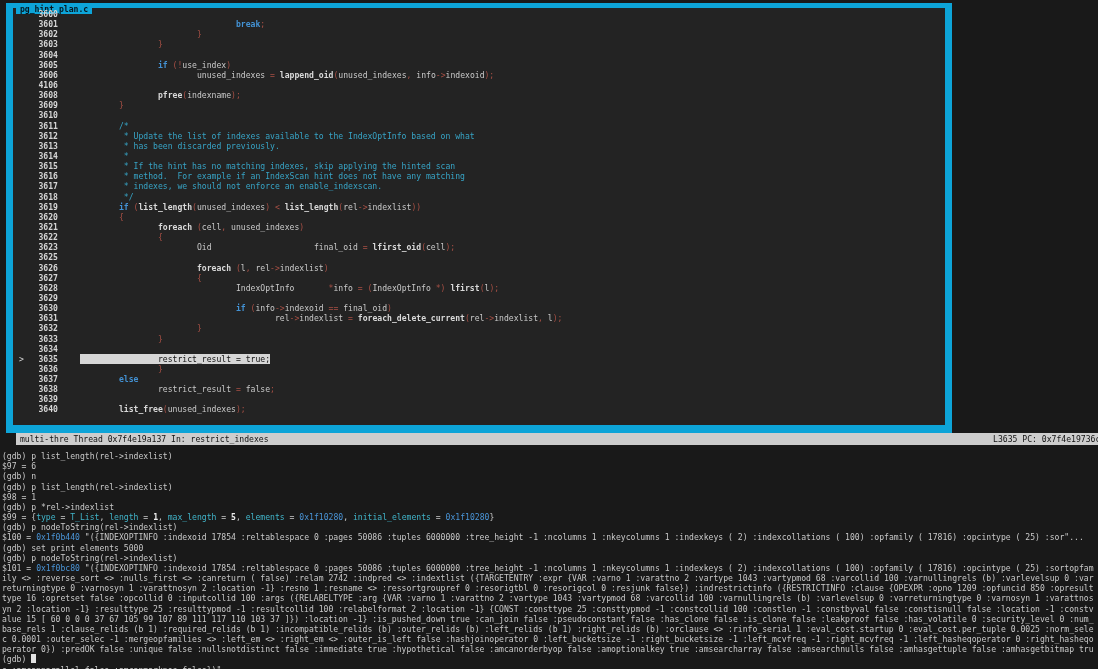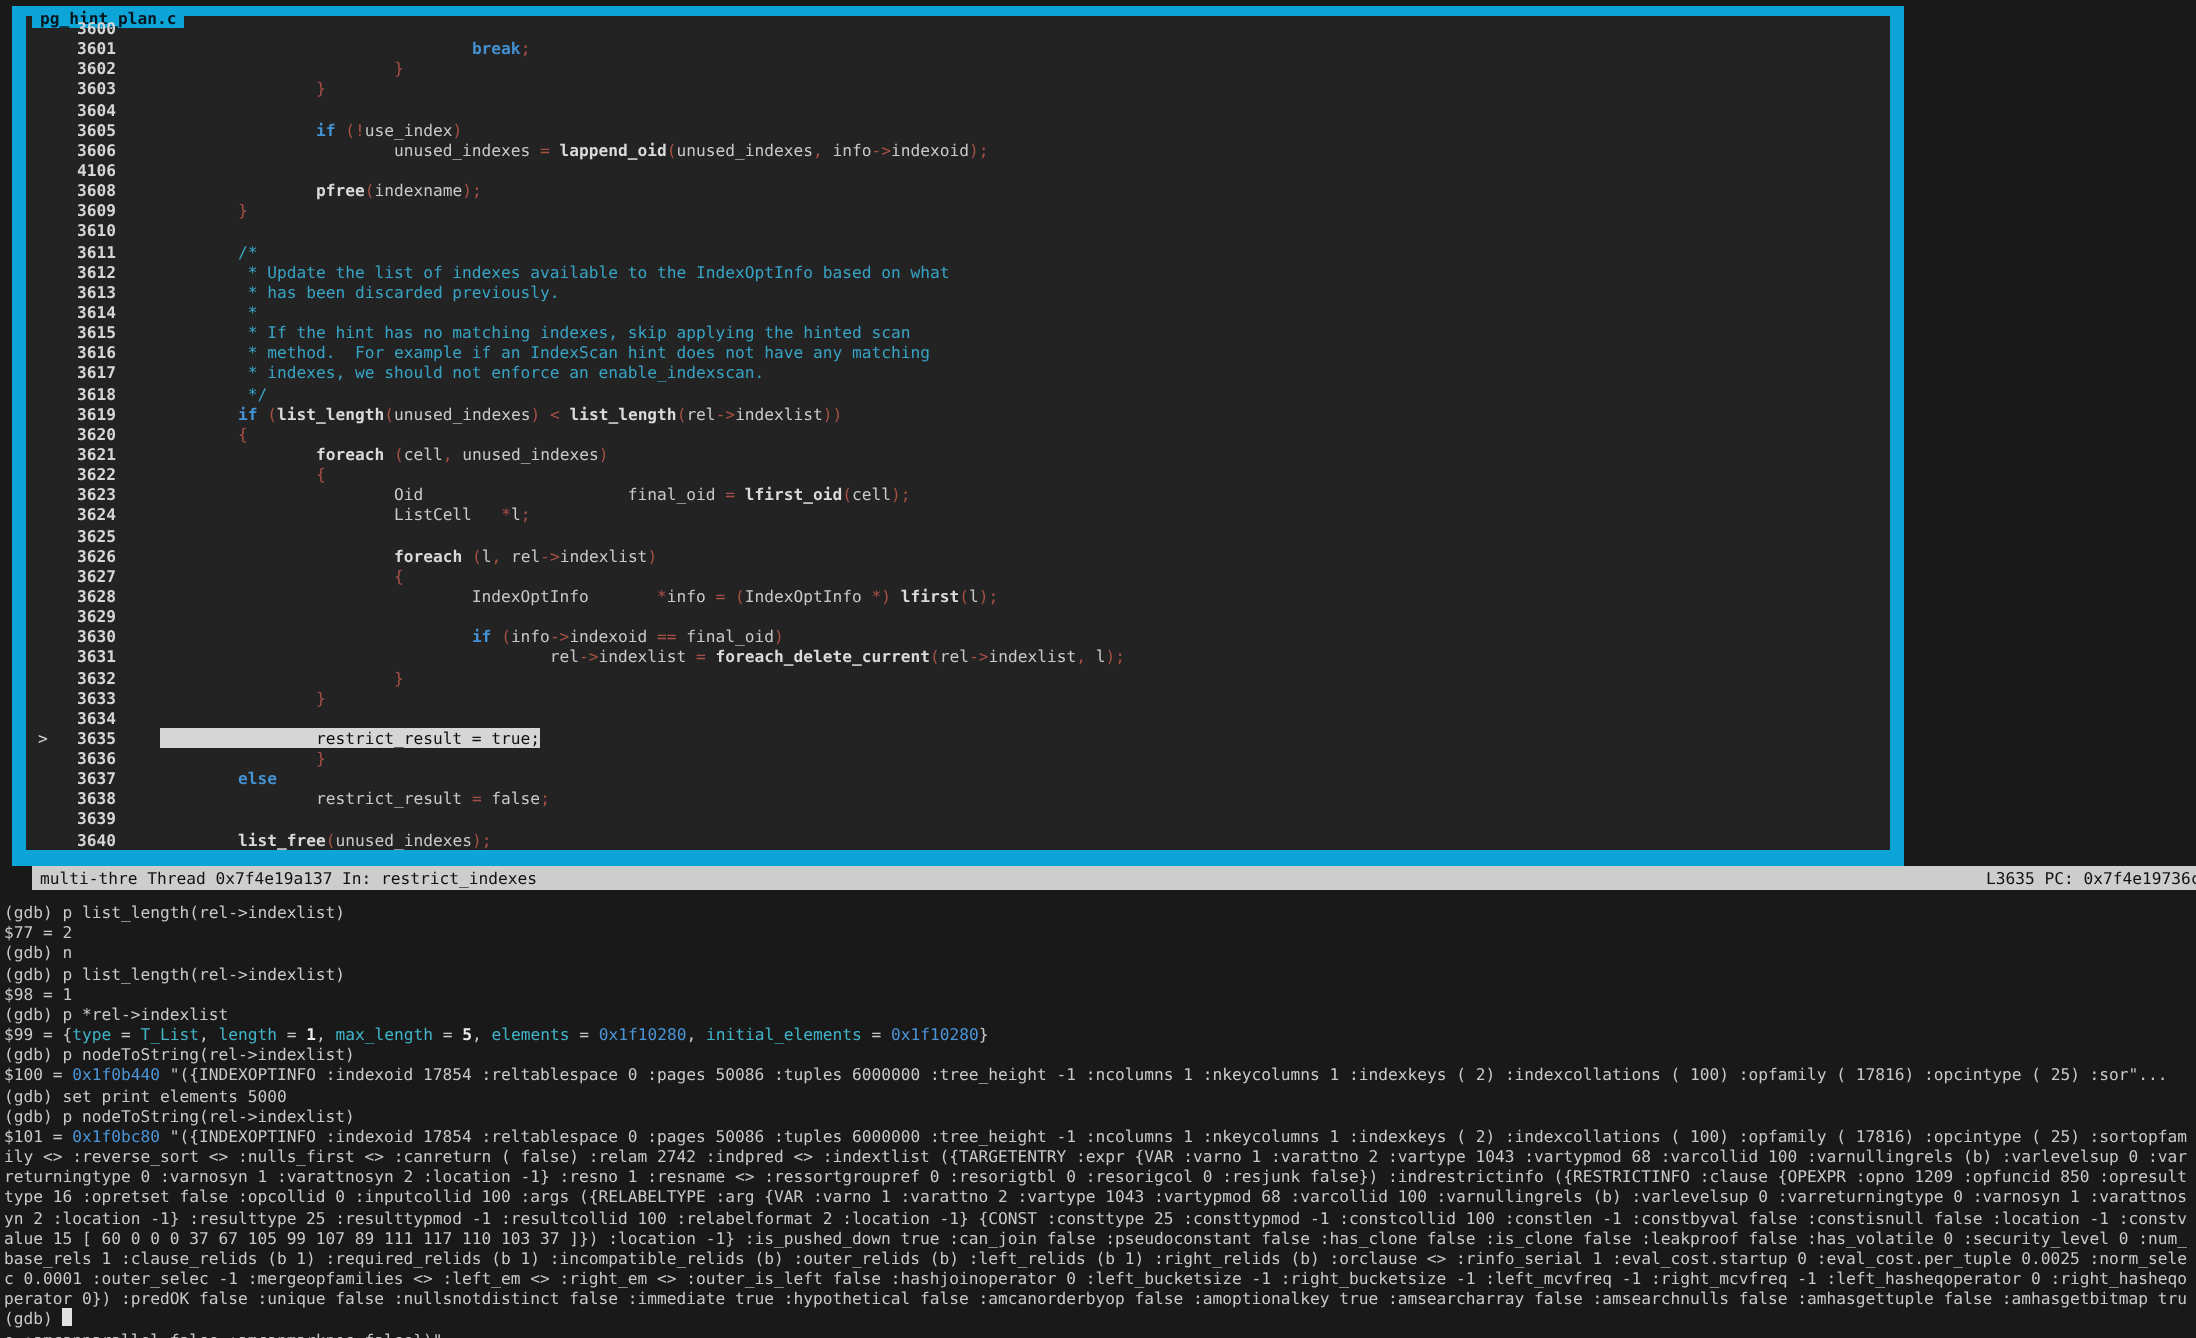--- a/index.html
+++ b/index.html
@@ -105,21 +105,20 @@
         <div class="srow"><span class="mark"> </span><span class="ln">3614</span><span class="codetext"><span>        </span><span class="sc"> *</span></span></div>
         <div class="srow"><span class="mark"> </span><span class="ln">3615</span><span class="codetext"><span>        </span><span class="sc"> * If the hint has no matching indexes, skip applying the hinted scan</span></span></div>
         <div class="srow"><span class="mark"> </span><span class="ln">3616</span><span class="codetext"><span>        </span><span class="sc"> * method.  For example if an IndexScan hint does not have any matching</span></span></div>
         <div class="srow"><span class="mark"> </span><span class="ln">3617</span><span class="codetext"><span>        </span><span class="sc"> * indexes, we should not enforce an enable_indexscan.</span></span></div>
         <div class="srow"><span class="mark"> </span><span class="ln">3618</span><span class="codetext"><span>        </span><span class="sc"> */</span></span></div>
         <div class="srow"><span class="mark"> </span><span class="ln">3619</span><span class="codetext"><span>        </span><span class="sk">if</span><span> </span><span class="sp">(</span><span class="sf">list_length</span><span class="sp">(</span><span>unused_indexes</span><span class="sp">)</span><span> </span><span class="sp">&lt;</span><span> </span><span class="sf">list_length</span><span class="sp">(</span><span>rel</span><span class="sp">-&gt;</span><span>indexlist</span><span class="sp">))</span></span></div>
         <div class="srow"><span class="mark"> </span><span class="ln">3620</span><span class="codetext"><span>        </span><span class="sp">{</span></span></div>
         <div class="srow"><span class="mark"> </span><span class="ln">3621</span><span class="codetext"><span>                </span><span class="sf">foreach</span><span> </span><span class="sp">(</span><span>cell</span><span class="sp">,</span><span> unused_indexes</span><span class="sp">)</span></span></div>
         <div class="srow"><span class="mark"> </span><span class="ln">3622</span><span class="codetext"><span>                </span><span class="sp">{</span></span></div>
         <div class="srow"><span class="mark"> </span><span class="ln">3623</span><span class="codetext"><span>                        Oid                     final_oid </span><span class="sp">=</span><span> </span><span class="sf">lfirst_oid</span><span class="sp">(</span><span>cell</span><span class="sp">);</span></span></div>
-        <div class="srow"><span class="mark"> </span><span class="ln">3624</span><span class="codetext"><span>                        ListCell   </span><span class="sp">*</span><span>l</span><span class="sp">;</span></span></div>
         <div class="srow"><span class="mark"> </span><span class="ln">3625</span><span class="codetext"></span></div>
         <div class="srow"><span class="mark"> </span><span class="ln">3626</span><span class="codetext"><span>                        </span><span class="sf">foreach</span><span> </span><span class="sp">(</span><span>l</span><span class="sp">,</span><span> rel</span><span class="sp">-&gt;</span><span>indexlist</span><span class="sp">)</span></span></div>
         <div class="srow"><span class="mark"> </span><span class="ln">3627</span><span class="codetext"><span>                        </span><span class="sp">{</span></span></div>
         <div class="srow"><span class="mark"> </span><span class="ln">3628</span><span class="codetext"><span>                                IndexOptInfo       </span><span class="sp">*</span><span>info </span><span class="sp">=</span><span> </span><span class="sp">(</span><span>IndexOptInfo </span><span class="sp">*)</span><span> </span><span class="sf">lfirst</span><span class="sp">(</span><span>l</span><span class="sp">);</span></span></div>
         <div class="srow"><span class="mark"> </span><span class="ln">3629</span><span class="codetext"></span></div>
         <div class="srow"><span class="mark"> </span><span class="ln">3630</span><span class="codetext"><span>                                </span><span class="sk">if</span><span> </span><span class="sp">(</span><span>info</span><span class="sp">-&gt;</span><span>indexoid </span><span class="sp">==</span><span> final_oid</span><span class="sp">)</span></span></div>
         <div class="srow"><span class="mark"> </span><span class="ln">3631</span><span class="codetext"><span>                                        rel</span><span class="sp">-&gt;</span><span>indexlist </span><span class="sp">=</span><span> </span><span class="sf">foreach_delete_current</span><span class="sp">(</span><span>rel</span><span class="sp">-&gt;</span><span>indexlist</span><span class="sp">,</span><span> l</span><span class="sp">);</span></span></div>
         <div class="srow"><span class="mark"> </span><span class="ln">3632</span><span class="codetext"><span>                        </span><span class="sp">}</span></span></div>
         <div class="srow"><span class="mark"> </span><span class="ln">3633</span><span class="codetext"><span>                </span><span class="sp">}</span></span></div>
         <div class="srow"><span class="mark"> </span><span class="ln">3634</span><span class="codetext"></span></div>
@@ -132,21 +131,21 @@
       </div>
   </div>
 
   <div class="status-bar">
     <span>multi-thre Thread 0x7f4e19a137 In: restrict_indexes</span>
     <span>L3635 PC: 0x7f4e19736cf1</span>
   </div>
 
   <div class="console" id="console">
       <div class="cline"><span>(gdb) p list_length(rel-&gt;indexlist)</span></div>
-      <div class="cline"><span>$77 = 2</span></div>
+      <div class="cline"><span>$97 = 6</span></div>
       <div class="cline"><span>(gdb) n</span></div>
       <div class="cline"><span>(gdb) p list_length(rel-&gt;indexlist)</span></div>
       <div class="cline"><span>$98 = 1</span></div>
       <div class="cline"><span>(gdb) p *rel-&gt;indexlist</span></div>
       <div class="cline"><span>$99 = {</span><span class="cv">type</span><span> = </span><span class="cv">T_List</span><span>, </span><span class="cv">length</span><span> = </span><span class="cb">1</span><span>, </span><span class="cv">max_length</span><span> = </span><span class="cb">5</span><span>, </span><span class="cv">elements</span><span> = </span><span class="ca">0x1f10280</span><span>, </span><span class="cv">initial_elements</span><span> = </span><span class="ca">0x1f10280</span><span>}</span></div>
       <div class="cline"><span>(gdb) p nodeToString(rel-&gt;indexlist)</span></div>
       <div class="cline"><span>$100 = </span><span class="ca">0x1f0b440</span><span> "({INDEXOPTINFO :indexoid 17854 :reltablespace 0 :pages 50086 :tuples 6000000 :tree_height -1 :ncolumns 1 :nkeycolumns 1 :indexkeys ( 2) :indexcollations ( 100) :opfamily ( 17816) :opcintype ( 25) :sor"...</span></div>
       <div class="cline"><span>(gdb) set print elements 5000</span></div>
       <div class="cline"><span>(gdb) p nodeToString(rel-&gt;indexlist)</span></div>
       <div class="cline"><span>$101 = </span><span class="ca">0x1f0bc80</span><span> "({INDEXOPTINFO :indexoid 17854 :reltablespace 0 :pages 50086 :tuples 6000000 :tree_height -1 :ncolumns 1 :nkeycolumns 1 :indexkeys ( 2) :indexcollations ( 100) :opfamily ( 17816) :opcintype ( 25) :sortopfam</span></div>

